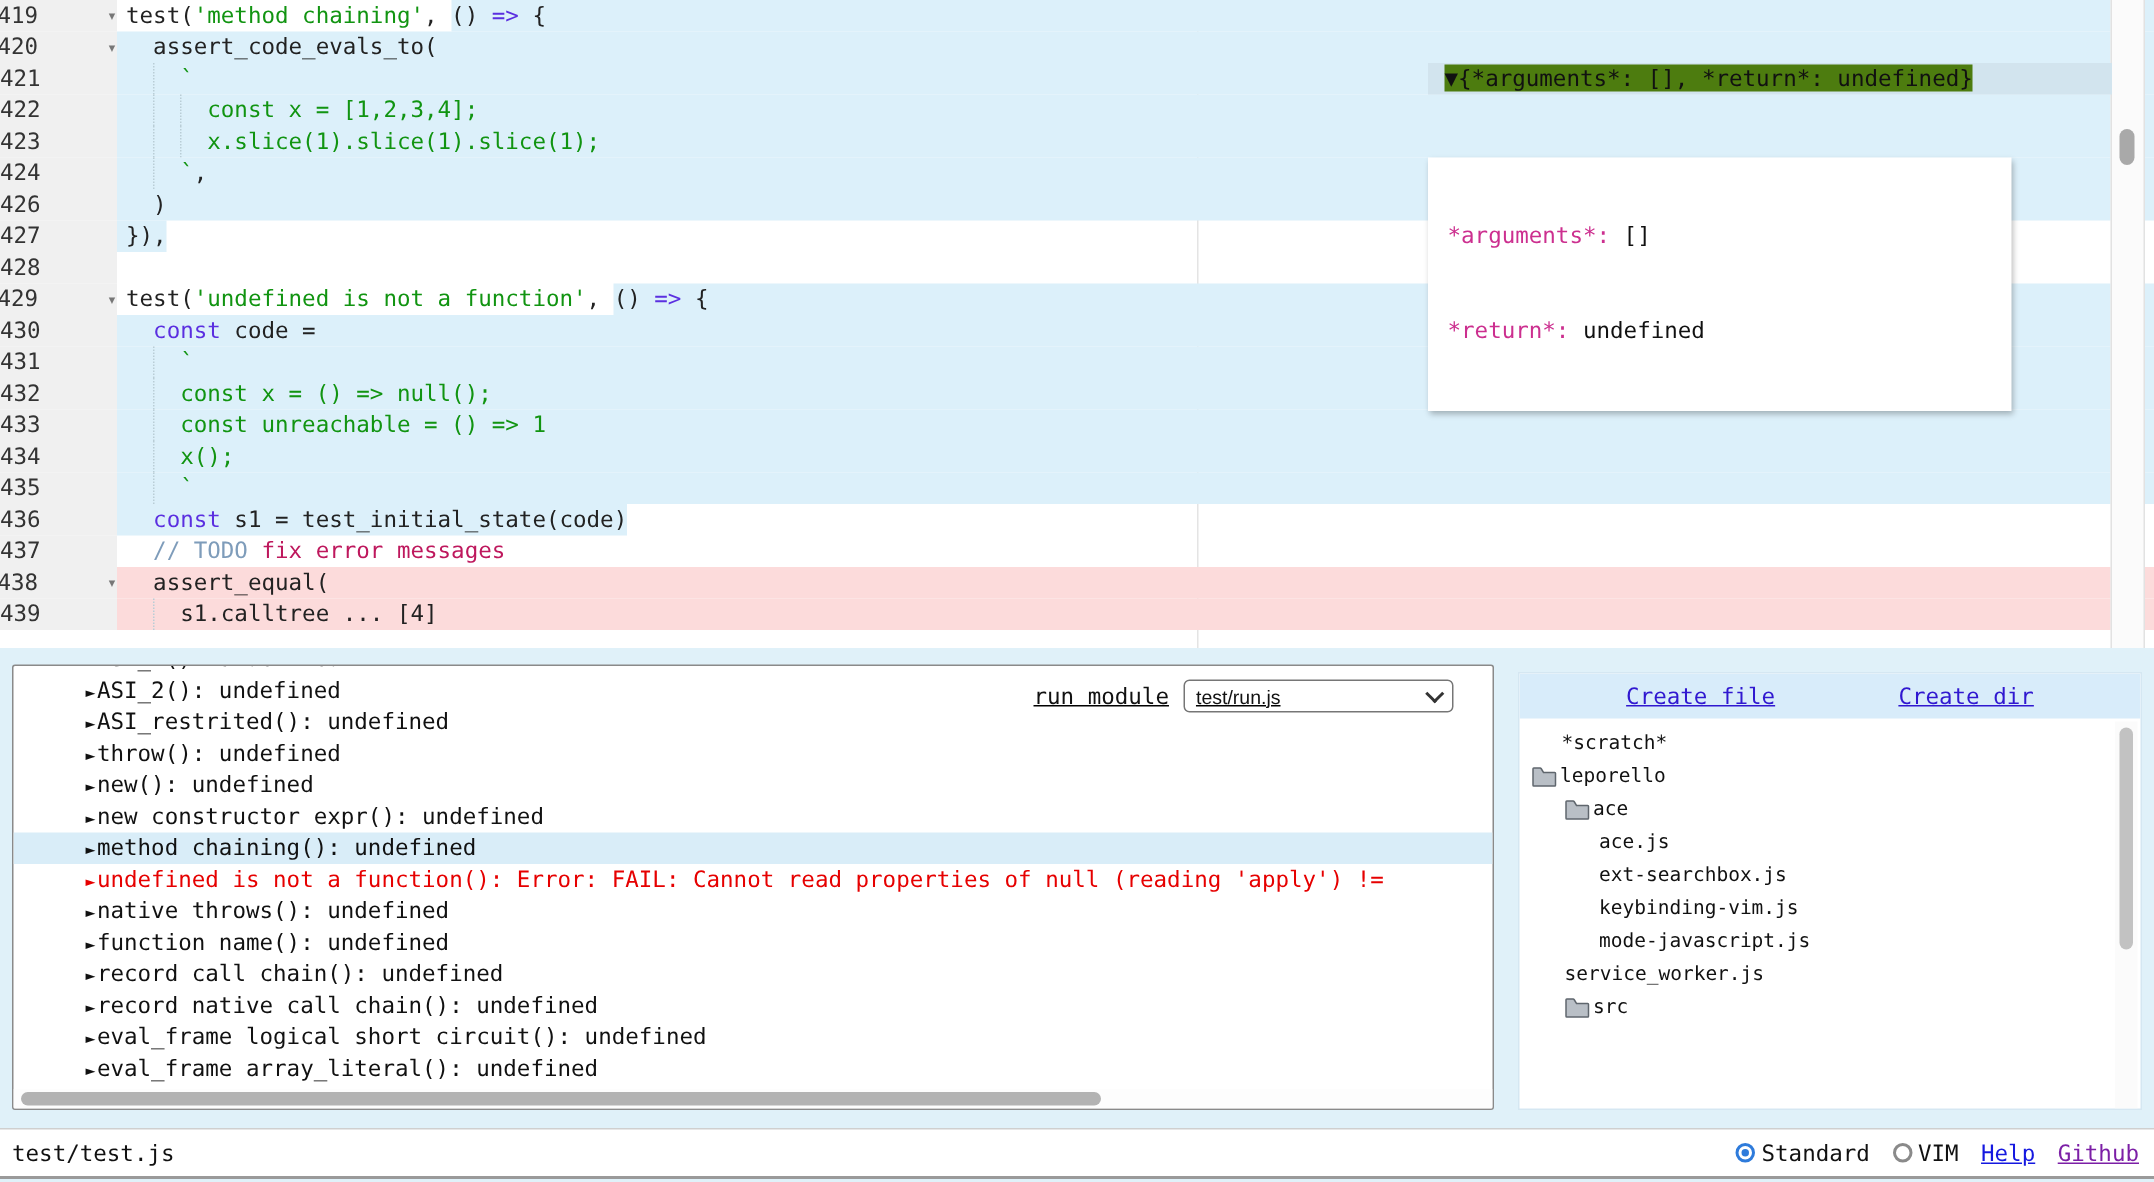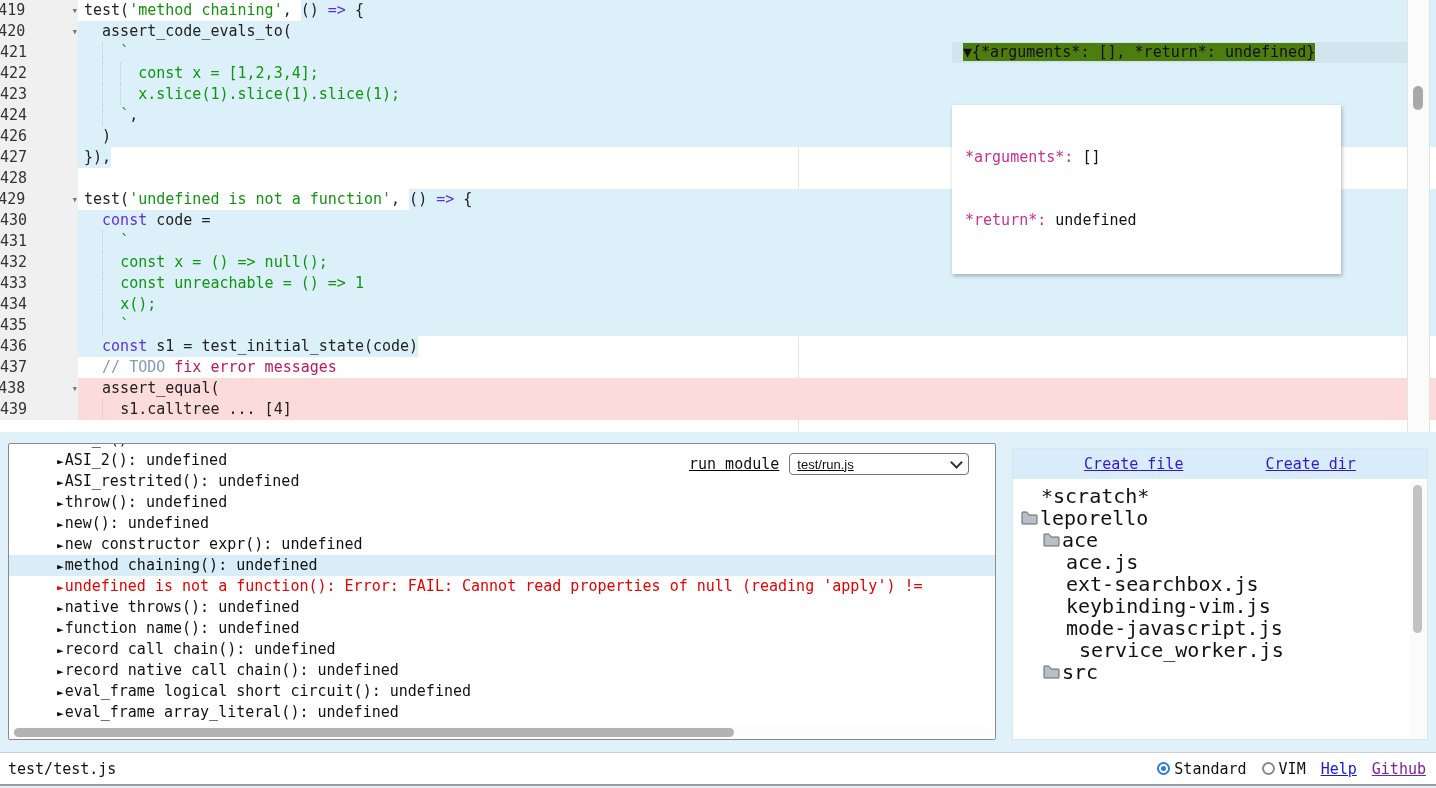--- a/index.html
+++ b/index.html
@@ -52,21 +52,21 @@
   #out-hscroll{position:absolute;left:0;bottom:0;width:100%;height:13px;background:#fdfdfd;}
   #out-hthumb{position:absolute;left:5px;top:2px;width:73%;height:9px;background:#b3b3b3;border-radius:5px;}
 
   
   #files{position:absolute;left:1012px;top:448px;width:416px;height:292px;background:#fff;border:1px solid #d5e7f2;box-sizing:border-box;overflow:hidden;}
   #files-header{height:30px;background:#d8ecfa;display:flex;align-items:center;justify-content:space-around;padding:0 30px;}
   #files-header a{font-size:15px;text-decoration:underline;cursor:pointer;}
   #create-file{color:#3018d0;}
   #create-dir{color:#3018d0;}
   #file-tree{padding-top:6px;}
-  .ft-row{height:22px;line-height:22px;font-size:20px;color:#111;white-space:nowrap;display:flex;align-items:center;}
+  .ft-row{height:22px;line-height:22px;font-size:13px;color:#111;white-space:nowrap;display:flex;align-items:center;}
   .ft-row .ficon{display:inline-flex;margin-right:2px;}
   #ft-scroll{position:absolute;right:2px;top:32px;width:15px;height:258px;background:#fbfbfb;}
   #ft-thumb{position:absolute;left:3px;top:4px;width:9px;height:148px;background:#c2c2c2;border-radius:5px;}
 
   
   #statusbar{position:absolute;left:0;top:752px;width:1436px;height:34px;background:#fff;border-top:1px solid #cfcfcf;border-bottom:2px solid #9a9a9a;box-sizing:border-box;display:flex;align-items:center;justify-content:space-between;font-size:15px;}
   #status-file{padding-left:8px;color:#111;}
   #status-right{display:flex;align-items:center;gap:15px;padding-right:10px;}
   .radio-group{display:flex;align-items:center;gap:4px;color:#111;}
   .radio{width:13px;height:13px;border-radius:50%;box-sizing:border-box;display:inline-block;position:relative;}
@@ -176,21 +176,21 @@
       </div>
       <div class="ft-row" style="padding-left: 53px;">
         <span>ext-searchbox.js</span>
       </div>
       <div class="ft-row" style="padding-left: 53px;">
         <span>keybinding-vim.js</span>
       </div>
       <div class="ft-row" style="padding-left: 53px;">
         <span>mode-javascript.js</span>
       </div>
-      <div class="ft-row" style="padding-left: 66px;">
+      <div class="ft-row" style="padding-left: 30px;">
         <span>service_worker.js</span>
       </div>
       <div class="ft-row" style="padding-left: 30px;">
         <span class="ficon">
           <svg width="17" height="14" viewBox="0 0 17 14">
             <path d="M1 3 L1 12.5 Q1 13 1.5 13 L15.5 13 Q16 13 16 12.5 L16 4.5 Q16 4 15.5 4 L8 4 L6.5 1.5 Q6.2 1 5.7 1 L1.5 1 Q1 1 1 1.5 Z" fill="#b9bfc6" stroke="#5f666d" stroke-width="1"></path>
           </svg>
         </span>
         <span>src</span>
       </div>

